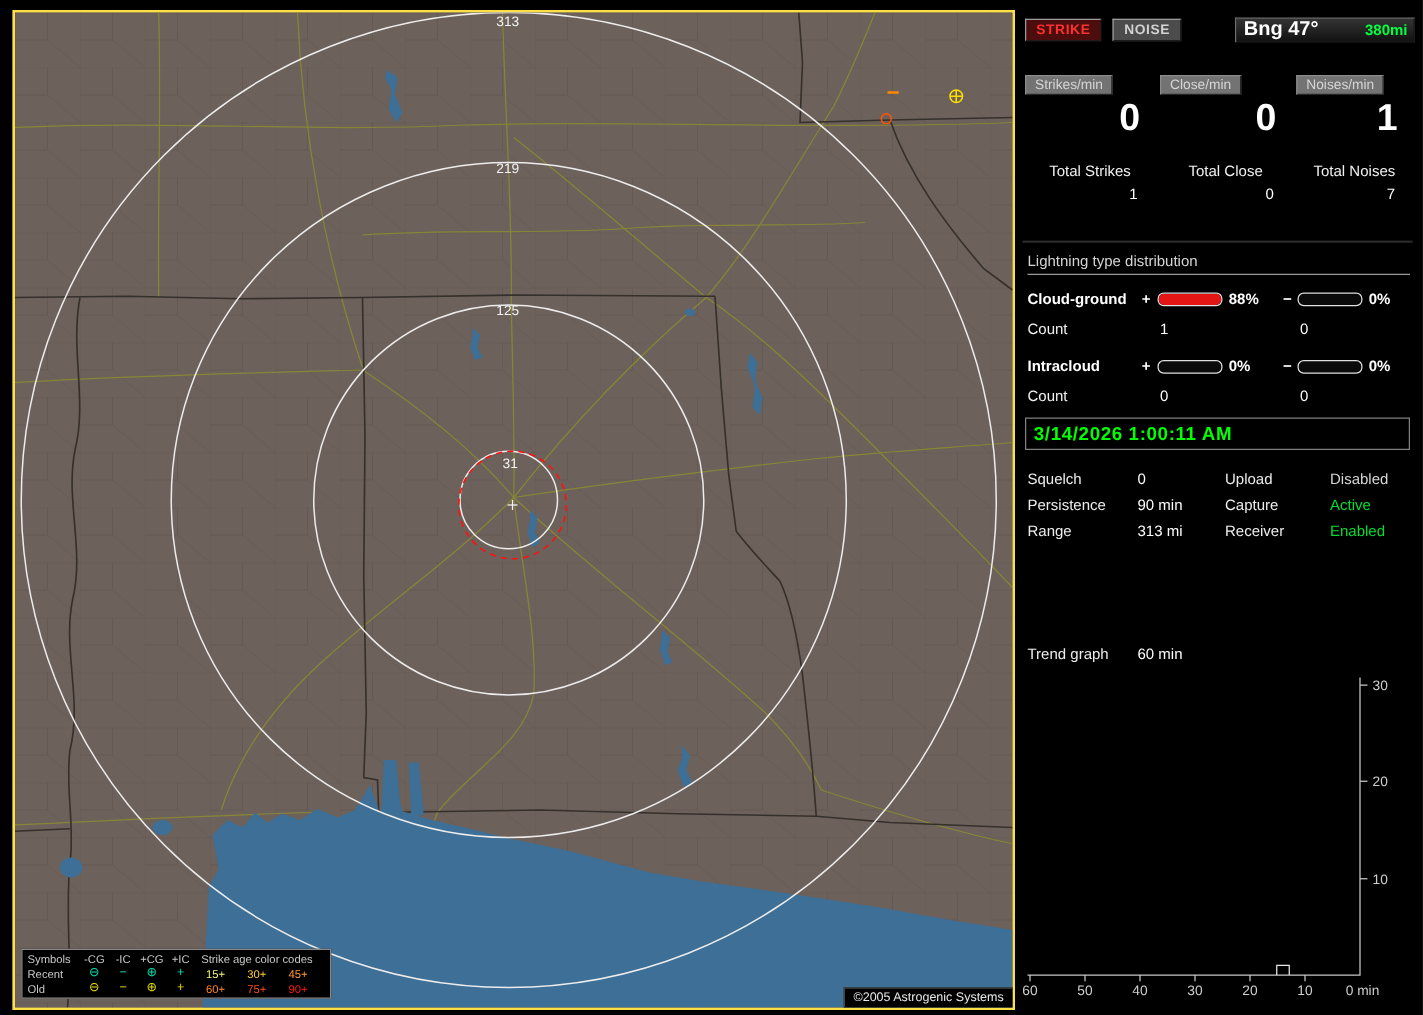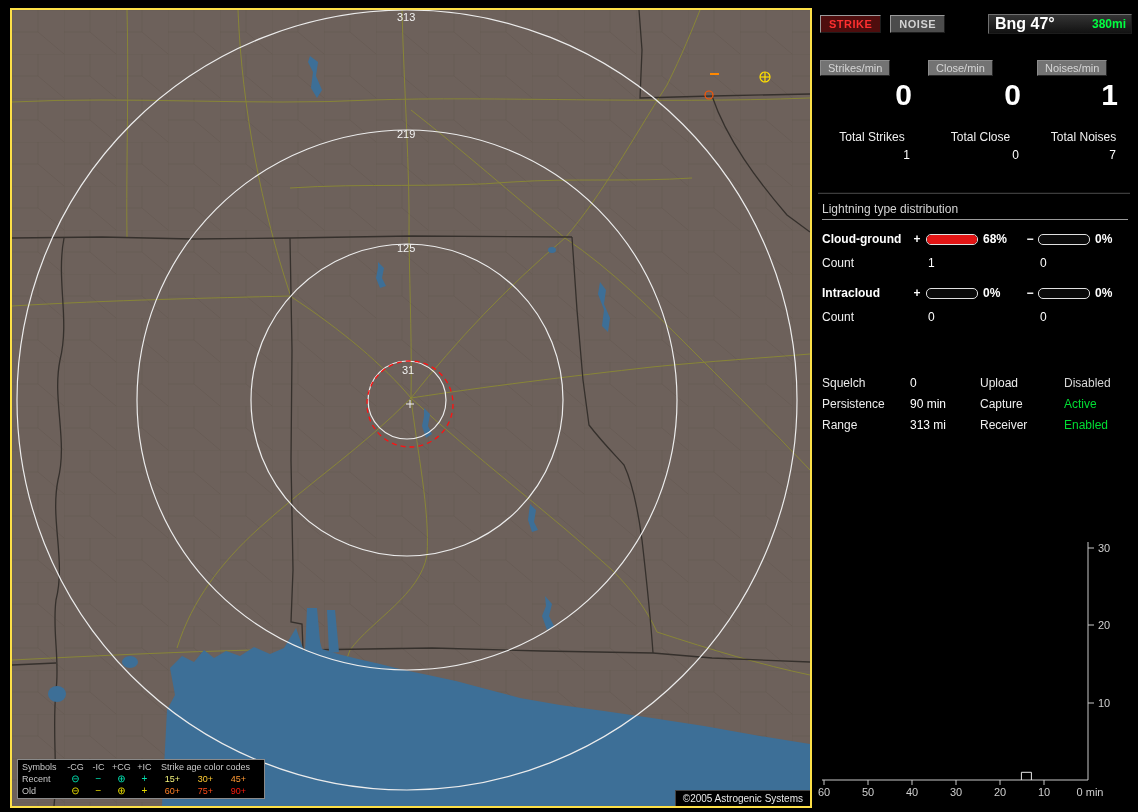--- a/index.html
+++ b/index.html
@@ -247,21 +247,21 @@
 
     <div class="dist">
       <div class="dist-title">Lightning type distribution</div>
 
       <div class="dist-grid">
         <span class="d-label">Cloud-ground</span>
         <span class="d-sign">+</span>
         <span class="d-bar">
             <span class="d-fill" style="width: 100%;"></span>
           </span>
-        <span class="d-pct">68%</span>
+        <span class="d-pct">88%</span>
         <span class="d-sign">−</span>
         <span class="d-bar">
             <span class="d-fill" style="width: 0%;"></span>
           </span>
         <span class="d-pct">0%</span>
       </div>
 
       <div class="dist-grid mt4">
         <span class="c-label">Count</span>
         <span></span>
@@ -290,39 +290,45 @@
         <span class="c-label">Count</span>
         <span></span>
         <span class="c-val">0</span>
         <span></span>
           <span></span>
         <span class="c-val">0</span>
         <span></span>
       </div>
     </div>
 
+    <div class="datetime-box">3/14/2026 1:00:11 AM</div>
 
     <div class="status-grid">
       <span class="lbl">Squelch</span>
       <span class="val">0</span>
       <span class="lbl">Upload</span>
       <span class="val neutral">Disabled</span>
 
       <span class="lbl">Persistence</span>
       <span class="val">90 min</span>
       <span class="lbl">Capture</span>
       <span class="val green">Active</span>
 
       <span class="lbl">Range</span>
       <span class="val">313 mi</span>
       <span class="lbl">Receiver</span>
       <span class="val green">Enabled</span>
     </div>
 
 
+    <div class="trend-row">
+      <span class="lbl">Trend graph</span>
+      <span class="val">60 min</span>
+      <span></span>
+    </div>
 
     <svg class="trend-svg" width="314" height="270" viewBox="0 0 314 270">
 
       <path class="axis" d="M270,12 L270,250 L4,250"></path>
 
       <line class="axis" x1="270" y1="18" x2="276" y2="18"></line>
       <line class="axis" x1="270" y1="95" x2="276" y2="95"></line>
       <line class="axis" x1="270" y1="173" x2="276" y2="173"></line>
       <text class="ticktxt" x="280" y="22">30</text>
       <text class="ticktxt" x="280" y="99">20</text>

